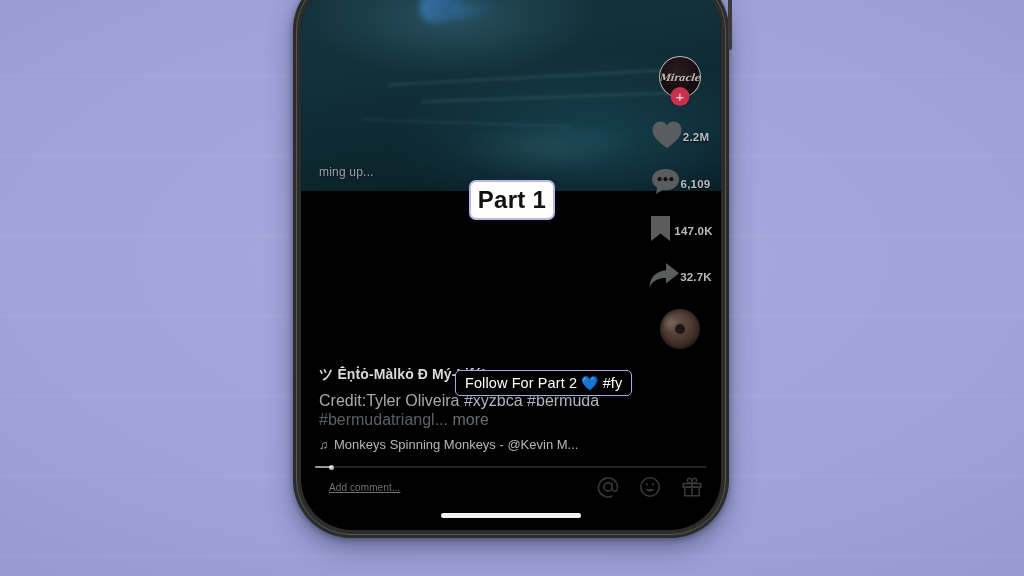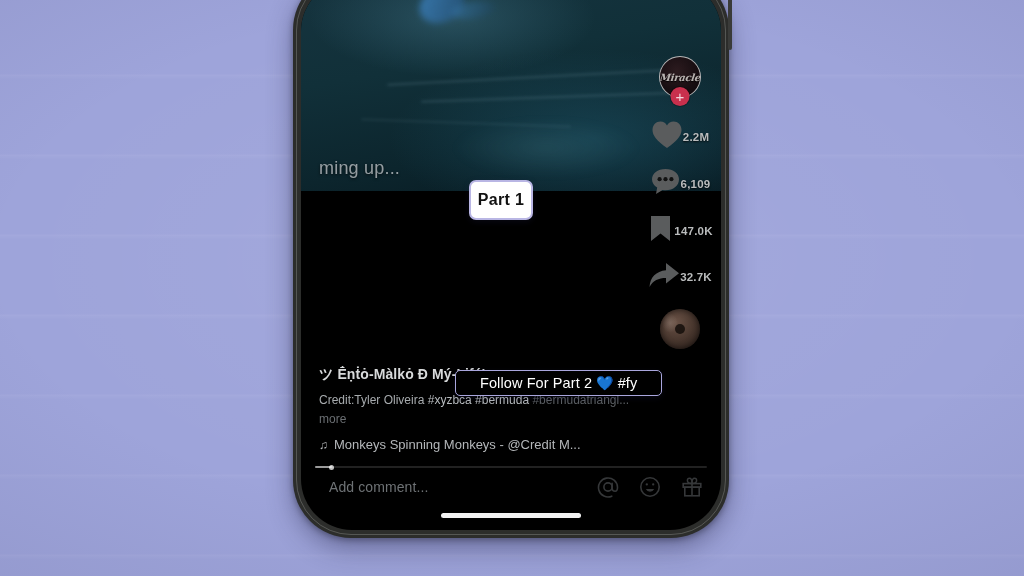--- a/index.html
+++ b/index.html
@@ -86,21 +86,21 @@
   #wave-1 { left:86px;  top:96px;  width:300px; transform:rotate(-3deg); }
   #wave-2 { left:120px; top:116px; width:270px; transform:rotate(-2deg); }
   #wave-3 { left:60px;  top:142px; width:210px; transform:rotate(2deg); opacity:.6; }
   #reef-glow {
     position:absolute; left:150px; top:138px; width:190px; height:60px;
     background:radial-gradient(ellipse at center, rgba(120,190,200,0.12) 0%, rgba(0,0,0,0) 70%);
     filter:blur(4px);
   }
   #caption-overlay {
     position:absolute; left:18px; bottom:12px;
-    font-size:18px; color:rgba(235,238,240,0.62);
+    font-size:12px; color:rgba(235,238,240,0.62);
     letter-spacing:.2px; text-shadow:0 1px 3px rgba(0,0,0,.7);
   }
 
   
   #rail {
     position:absolute; right:10px; top:76px;
     width:62px;
     display:flex; flex-direction:column; align-items:center;
     z-index:6;
   }
@@ -156,21 +156,21 @@
     position:absolute; left:0; right:0; bottom:78px;
     padding:0 78px 0 18px; z-index:5;
   }
   #meta-line-user { display:flex; align-items:baseline; margin-bottom:7px; }
   #username {
     font-size:14px; color:#d8dadb; font-weight:600; letter-spacing:.1px;
     white-space:nowrap; overflow:hidden; max-width:215px;
   }
   #post-date { font-size:13px; color:#86898b; margin-left:22px; white-space:nowrap; }
   #caption {
-    font-size:12px; color:#a7abae; line-height:19px;
+    font-size:16px; color:#a7abae; line-height:19px;
     max-width:330px;
   }
   .tag { color:#b9bdc0; }
   .tag-dim { color:#5d6165; }
   #more-label { color:#6a6e72; }
   #music-row {
     display:flex; align-items:center; margin-top:8px;
     font-size:13px; color:#b4b7ba; white-space:nowrap; overflow:hidden;
   }
   #music-note { margin-right:6px; font-size:12px; color:#b4b7ba; }
@@ -188,45 +188,45 @@
     position:absolute; left:14px; top:-1.5px; width:5px; height:5px;
     border-radius:50%; background:rgba(255,255,255,0.75);
   }
 
   
   #comment-bar {
     position:absolute; left:0; right:0; bottom:24px; height:38px;
     display:flex; align-items:center;
     padding:0 18px 0 28px; z-index:5;
   }
-  #comment-placeholder { flex:1; font-size:14px; color:#6e7275; letter-spacing:.1px; }
+  #comment-placeholder { flex:1; font-size:10px; color:#6e7275; letter-spacing:.1px;text-decoration:underline; }
   .bar-icon { margin-left:20px; opacity:.62; display:flex; align-items:center; }
 
   #home-indicator {
     position:absolute; left:50%; transform:translateX(-50%); bottom:12px;
     width:140px; height:5px; border-radius:3px; background:#f2f2f2; z-index:6;
   }
 
   
   .anno {
     position:absolute; z-index:30;
     background:#ffffff;
     border:2px solid #b9b6e4;
     border-radius:7px;
     color:#111;
     box-shadow:0 2px 6px rgba(30,30,70,0.28);
     display:flex; align-items:center; justify-content:center;
     white-space:nowrap;
   }
   #anno-part1 {
-    left:469px; top:180px; width:64px; height:40px;
-    font-size:16px; font-weight:700; letter-spacing:.3px;
+    left:469px; top:180px; width:86px; height:40px;
+    font-size:24px; font-weight:700; letter-spacing:.3px;
   }
   #anno-follow {
-    left:455px; top:370px; height:26px; padding:0 24px;
+    left:455px; top:370px; height:26px; padding:0 9px;
     background:#000; color:#fff;
     border:1.6px solid #a9a6dd; border-radius:5px;
     font-size:14.5px; font-weight:400; letter-spacing:.1px;
   }
   #anno-follow .heart-blue { color:#2d8cff; margin:0 4px; font-size:14px; }
 </style>
 </head>
 <body>
 
 <div id="stage">
@@ -315,21 +315,21 @@
           </span>
         </div>
         <div id="caption">
           <span>Credit:Tyler Oliveira</span>
           <span class="tag">#xyzbca #bermuda</span>
           <span class="tag-dim">#bermudatriangl...</span>
           <span id="more-label">more</span>
         </div>
         <div id="music-row">
           <span id="music-note">♫</span>
-          <span>Monkeys Spinning Monkeys - @Credit M...</span>
+          <span>Monkeys Spinning Monkeys - @Kevin M...</span>
         </div>
       </div>
 
       <div id="progress-track">
         <div id="progress-fill"></div>
         <div id="progress-knob"></div>
       </div>
 
       <div id="comment-bar">
         <span id="comment-placeholder">Add comment...</span>

